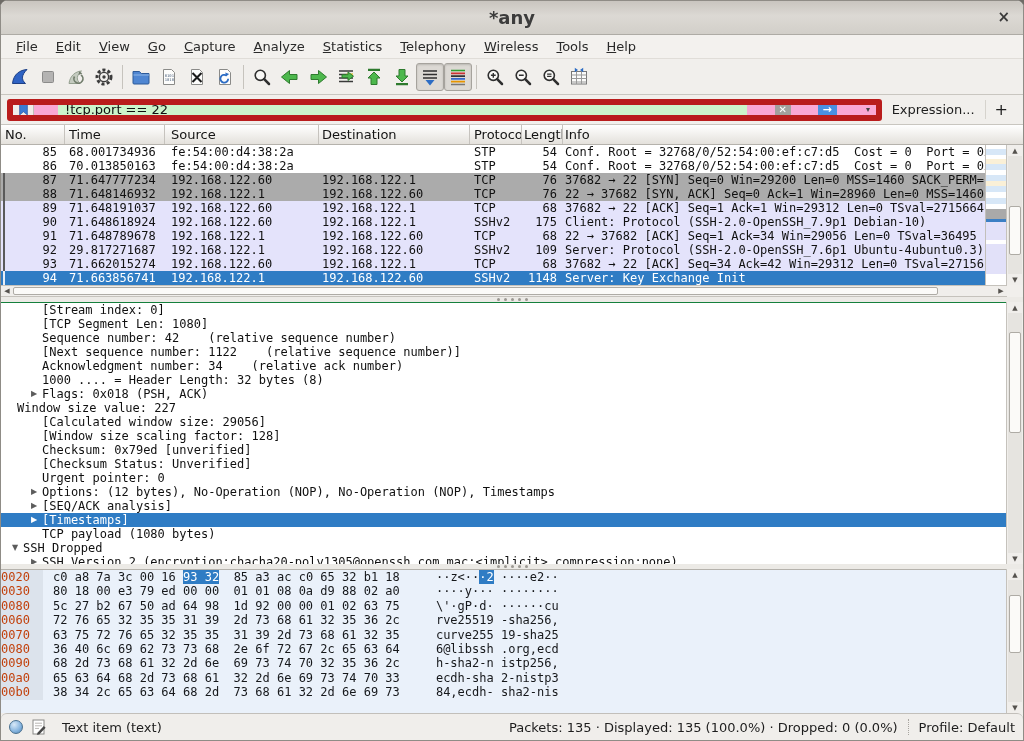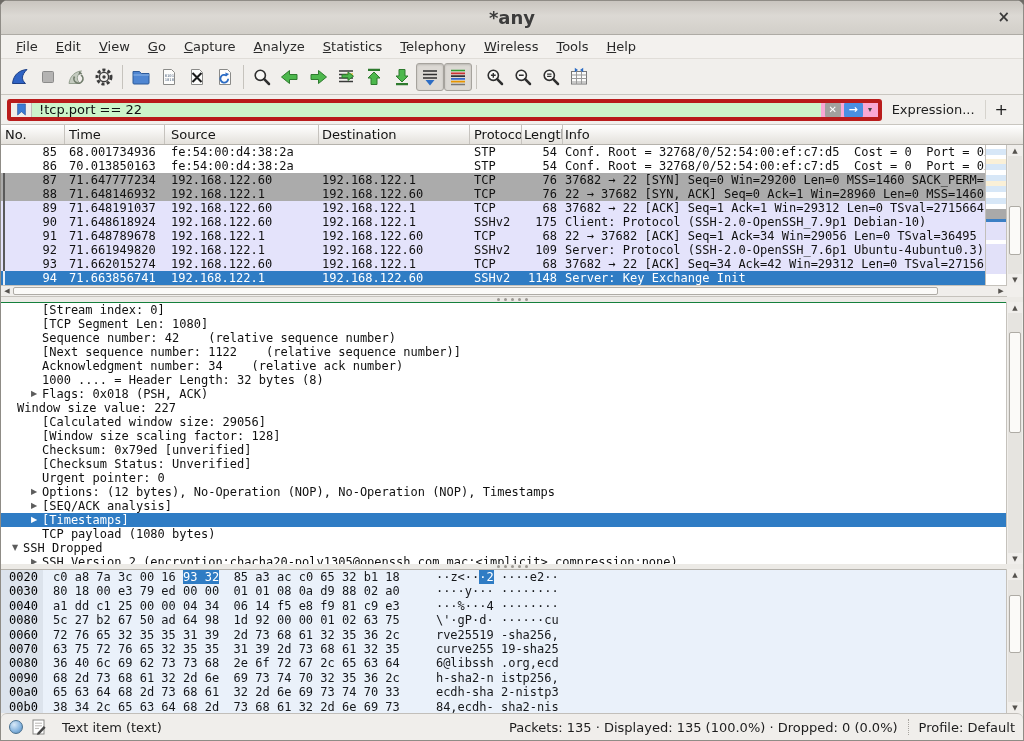--- a/index.html
+++ b/index.html
@@ -19,22 +19,22 @@
   
   .toolbar{position:absolute;left:0;right:0;top:58px;height:36px;background:#f1efec;
     border-bottom:1px solid #c9c6c0;display:flex;align-items:center;padding-left:5px;}
   .tbtn{width:28px;height:28px;display:flex;align-items:center;justify-content:center;border:1px solid transparent;border-radius:3px;}
   .tbtn.toggled{background:#dcd9d4;border-color:#a6a39d;box-shadow:inset 0 1px 2px rgba(0,0,0,.15);}
   .tbtn.disabled{opacity:.78;}
   .tsep{width:1px;height:24px;background:#c6c3bd;margin:0 4px;}
   
   .filterbar{position:absolute;left:0;right:0;top:94px;height:30px;background:#f1efec;
     border-bottom:1px solid #c9c6c0;display:flex;align-items:center;padding:0 6px;}
-  .ffield{flex:1;height:22px;border:4px solid #b91c1c;border-radius:3px;background:#f9a8d4;
-    display:flex;align-items:center;overflow:hidden;}
+  .ffield{flex:1;height:22px;border:6px solid #b91c1c;border-radius:3px;background:#f9a8d4;
+    display:flex;align-items:center;overflow:hidden;gap:24px;}
   .fbookmark{width:21px;height:100%;background:#f0eeea;border-right:1px solid #c2bfba;
     display:flex;align-items:center;justify-content:center;}
   .ftext{flex:1;height:100%;background:#ccf5cb;display:flex;align-items:center;
     padding-left:7px;font-size:13px;color:#101010;}
   .fclear{width:16px;height:16px;background:#a2a19e;color:#fff;border-radius:3px;font-size:10px;
     display:flex;align-items:center;justify-content:center;margin:0 3px 0 4px;}
   .fapply{width:19px;height:16px;background:#4a90e2;color:#fff;border-radius:3px;font-size:11px;font-weight:bold;
     display:flex;align-items:center;justify-content:center;}
   .fcaret{width:15px;font-size:8px;color:#444;display:flex;align-items:center;justify-content:center;}
   .fexpr{font-size:13px;color:#1e1e1e;padding:0 10px;}
@@ -83,21 +83,21 @@
   
   .details{position:absolute;left:0;right:17px;top:301px;height:318px;background:#fff;overflow:hidden;border-top:1px solid #15803d;}
   .dline{height:14px;line-height:14px;font-family:"DejaVu Sans Mono","Liberation Mono",monospace;font-size:12px;
     color:#101010;white-space:pre;display:flex;align-items:center;}
   .dexp{display:inline-block;width:16px;flex:0 0 16px;text-align:center;font-size:8px;color:#5c5c5c;font-family:"DejaVu Sans",sans-serif;}
   .dline.sel{background:var(--sel);color:#fff;}
   .dline.sel .dexp{color:#fff;}
   
   .hexpane{position:absolute;left:0;right:17px;top:568px;height:144px;background:var(--hexbg);overflow:hidden;border-top:1px solid #b5b2ac;}
   .hxline{height:14.4px;line-height:14.4px;font-family:"DejaVu Sans Mono","Liberation Mono",monospace;font-size:12px;color:#16181b;white-space:pre;}
-  .hxoff{display:inline-block;width:42px;padding-left:8px;background:#dce3ec;color:#000000;margin-right:10px;}
+  .hxoff{display:inline-block;width:42px;background:#dce3ec;color:#c2410c;margin-right:10px;}
   .hl{background:var(--sel);color:#fff;}
   
   .statusbar{position:absolute;left:0;right:0;top:712px;height:27px;background:#f0eeeb;border-top:1px solid #c2bfba;
     display:flex;align-items:center;padding:0 8px;font-size:13px;color:#1d1d1d;border-radius:6px;}
   .sdot{width:14px;height:14px;border-radius:50%;border:1px solid #49708f;margin-right:9px;
     background:radial-gradient(circle at 35% 30%,#d8e9f8,#84b3de 60%,#4d81b0);}
   .scomment{margin-right:16px;display:flex;align-items:center;}
   .ssep{width:1px;height:16px;border-left:1px dotted #a8a5a0;margin:0 10px;}
   .spacer{flex:1;}
 </style>
@@ -333,21 +333,21 @@
       <span class="h6">Info</span>
     </div>
   <div class="prows" id="prows">
       <div class="prow "><span class="c0">85</span><span class="c1">68.001734936</span><span class="c2">fe:54:00:d4:38:2a</span><span class="c3"></span><span class="c4">STP</span><span class="c5">54</span><span class="c6">Conf. Root = 32768/0/52:54:00:ef:c7:d5  Cost = 0  Port = 0x8001</span></div>
       <div class="prow "><span class="c0">86</span><span class="c1">70.013850163</span><span class="c2">fe:54:00:d4:38:2a</span><span class="c3"></span><span class="c4">STP</span><span class="c5">54</span><span class="c6">Conf. Root = 32768/0/52:54:00:ef:c7:d5  Cost = 0  Port = 0x8001</span></div>
       <div class="prow tcpsyn"><span class="relmark"></span><span class="c0">87</span><span class="c1">71.647777234</span><span class="c2">192.168.122.60</span><span class="c3">192.168.122.1</span><span class="c4">TCP</span><span class="c5">76</span><span class="c6">37682 → 22 [SYN] Seq=0 Win=29200 Len=0 MSS=1460 SACK_PERM=1</span></div>
       <div class="prow tcpsyn"><span class="relmark"></span><span class="c0">88</span><span class="c1">71.648146932</span><span class="c2">192.168.122.1</span><span class="c3">192.168.122.60</span><span class="c4">TCP</span><span class="c5">76</span><span class="c6">22 → 37682 [SYN, ACK] Seq=0 Ack=1 Win=28960 Len=0 MSS=1460 SACK_PERM=1</span></div>
       <div class="prow tcp"><span class="relmark"></span><span class="c0">89</span><span class="c1">71.648191037</span><span class="c2">192.168.122.60</span><span class="c3">192.168.122.1</span><span class="c4">TCP</span><span class="c5">68</span><span class="c6">37682 → 22 [ACK] Seq=1 Ack=1 Win=29312 Len=0 TSval=2715664</span></div>
       <div class="prow tcp"><span class="relmark"></span><span class="c0">90</span><span class="c1">71.648618924</span><span class="c2">192.168.122.60</span><span class="c3">192.168.122.1</span><span class="c4">SSHv2</span><span class="c5">175</span><span class="c6">Client: Protocol (SSH-2.0-OpenSSH_7.9p1 Debian-10)</span></div>
       <div class="prow tcp"><span class="relmark"></span><span class="c0">91</span><span class="c1">71.648789678</span><span class="c2">192.168.122.1</span><span class="c3">192.168.122.60</span><span class="c4">TCP</span><span class="c5">68</span><span class="c6">22 → 37682 [ACK] Seq=1 Ack=34 Win=29056 Len=0 TSval=36495</span></div>
-      <div class="prow tcp"><span class="relmark"></span><span class="c0">92</span><span class="c1">71.661949820</span><span class="c2">192.168.122.1</span><span class="c3">192.168.122.60</span><span class="c4">SSHv2</span><span class="c5">109</span><span class="c6">Server: Protocol (SSH-2.0-OpenSSH_7.6p1 Ubuntu-4ubuntu0.3)</span></div>
+      <div class="prow tcp"><span class="relmark"></span><span class="c0">92</span><span class="c1">29.817271687</span><span class="c2">192.168.122.1</span><span class="c3">192.168.122.60</span><span class="c4">SSHv2</span><span class="c5">109</span><span class="c6">Server: Protocol (SSH-2.0-OpenSSH_7.6p1 Ubuntu-4ubuntu0.3)</span></div>
       <div class="prow tcp"><span class="relmark"></span><span class="c0">93</span><span class="c1">71.662015274</span><span class="c2">192.168.122.60</span><span class="c3">192.168.122.1</span><span class="c4">TCP</span><span class="c5">68</span><span class="c6">37682 → 22 [ACK] Seq=34 Ack=42 Win=29312 Len=0 TSval=27156</span></div>
       <div class="prow sel"><span class="relmark"></span><span class="c0">94</span><span class="c1">71.663856741</span><span class="c2">192.168.122.1</span><span class="c3">192.168.122.60</span><span class="c4">SSHv2</span><span class="c5">1148</span><span class="c6">Server: Key Exchange Init</span></div>
     </div>
 
   <div class="minimap" id="minimap">
       <div style="height: 4px; background: rgb(255, 255, 255);"></div>
       <div style="height: 6px; background: rgb(215, 231, 247);"></div>
       <div style="height: 4px; background: rgb(255, 255, 255);"></div>
       <div style="height: 5px; background: rgb(250, 240, 215);"></div>
       <div style="height: 6px; background: rgb(215, 231, 247);"></div>
@@ -421,21 +421,20 @@
       <i></i>
       <i></i>
       <i></i>
       <i></i>
       <i></i>
     </div>
 
   <div class="hexpane" id="hexpane">
       <div class="hxline"><span class="hxoff">0020</span>c0 a8 7a 3c 00 16 <span class="hl">93 </span><span class="hl">32</span>  85 a3 ac c0 65 32 b1 18     ··z&lt;··<span class="hl">·</span><span class="hl">2</span> ····e2··</div>
       <div class="hxline"><span class="hxoff">0030</span>80 18 00 e3 79 ed 00 00  01 01 08 0a d9 88 02 a0     ····y··· ········</div>
-      <div class="hxline"><span class="hxoff">0040</span>a1 dd c1 25 00 00 04 34  06 14 f5 e8 f9 81 c9 e3     ···%···4 ········</div>
       <div class="hxline"><span class="hxoff">0080</span>5c 27 b2 67 50 ad 64 98  1d 92 00 00 01 02 63 75     \'·gP·d· ······cu</div>
       <div class="hxline"><span class="hxoff">0060</span>72 76 65 32 35 35 31 39  2d 73 68 61 32 35 36 2c     rve25519 -sha256,</div>
       <div class="hxline"><span class="hxoff">0070</span>63 75 72 76 65 32 35 35  31 39 2d 73 68 61 32 35     curve255 19-sha25</div>
       <div class="hxline"><span class="hxoff">0080</span>36 40 6c 69 62 73 73 68  2e 6f 72 67 2c 65 63 64     6@libssh .org,ecd</div>
       <div class="hxline"><span class="hxoff">0090</span>68 2d 73 68 61 32 2d 6e  69 73 74 70 32 35 36 2c     h-sha2-n istp256,</div>
       <div class="hxline"><span class="hxoff">00a0</span>65 63 64 68 2d 73 68 61  32 2d 6e 69 73 74 70 33     ecdh-sha 2-nistp3</div>
       <div class="hxline"><span class="hxoff">00b0</span>38 34 2c 65 63 64 68 2d  73 68 61 32 2d 6e 69 73     84,ecdh- sha2-nis</div>
     </div>
   <div class="vscroll vs-hex">
     <div class="varrow">▲</div>

